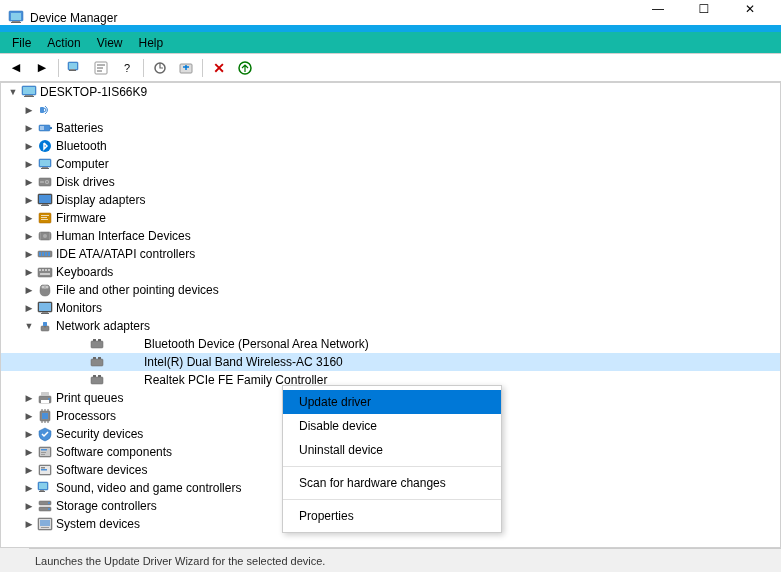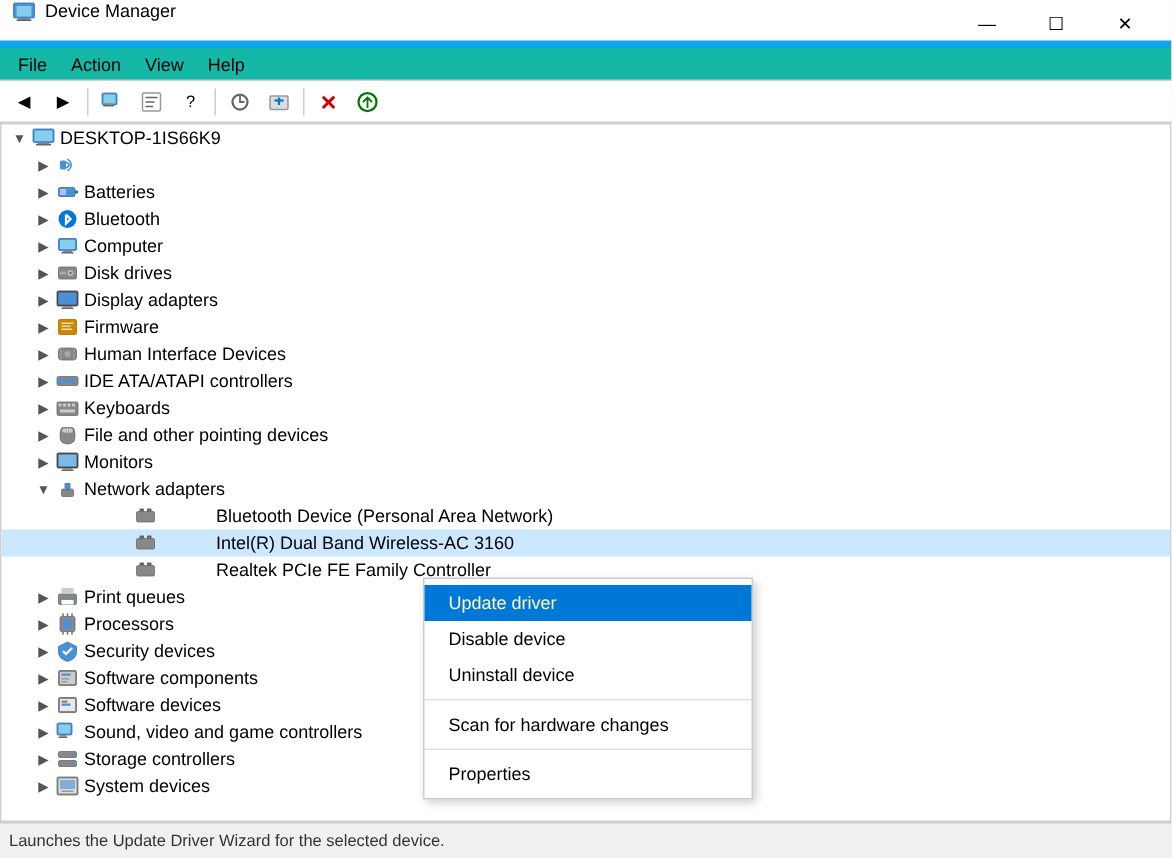--- a/index.html
+++ b/index.html
@@ -8,24 +8,24 @@
       font-size: 12px;
       background: #f0f0f0;
       width: 781px;
       height: 572px;
       overflow: hidden;
     }
 
     
     .title-bar {
       background: #ffffff;
-      border-bottom: 5px solid #0ea5e9;
+      border-bottom: 7px solid #0ea5e9;
       height: 32px;
       display: flex;
-      align-items: flex-start;
+      align-items: flex-end;
       padding: 0 8px;
       user-select: none;
     }
     .title-bar-icon {
       width: 16px;
       height: 16px;
       margin-right: 6px;
       display: flex;
       align-items: center;
       justify-content: center;
@@ -154,20 +154,21 @@
     
     .status-bar {
       height: 24px;
       background: #f0f0f0;
       border-top: 1px solid #ccc;
       display: flex;
       align-items: center;
       padding: 0 6px;
       font-size: 11px;
       color: #333;
+      margin-left: 29px;
     }
 
     
     .context-menu {
       position: absolute;
       left: 282px;
       top: 303px;
       background: #ffffff;
       border: 1px solid #ccc;
       box-shadow: 2px 2px 6px rgba(0,0,0,0.2);
@@ -176,21 +177,21 @@
       padding: 4px 0;
     }
     .context-menu-item {
       padding: 5px 16px;
       cursor: pointer;
       font-size: 12px;
       white-space: nowrap;
     }
     .context-menu-item.highlighted {
       background: #0078d7;
-      color: #fef9c3;
+      color: #000000;
     }
     .context-menu-sep {
       height: 1px;
       background: #e0e0e0;
       margin: 4px 0;
     }
 
     
     svg { display: block; }
   </style>

